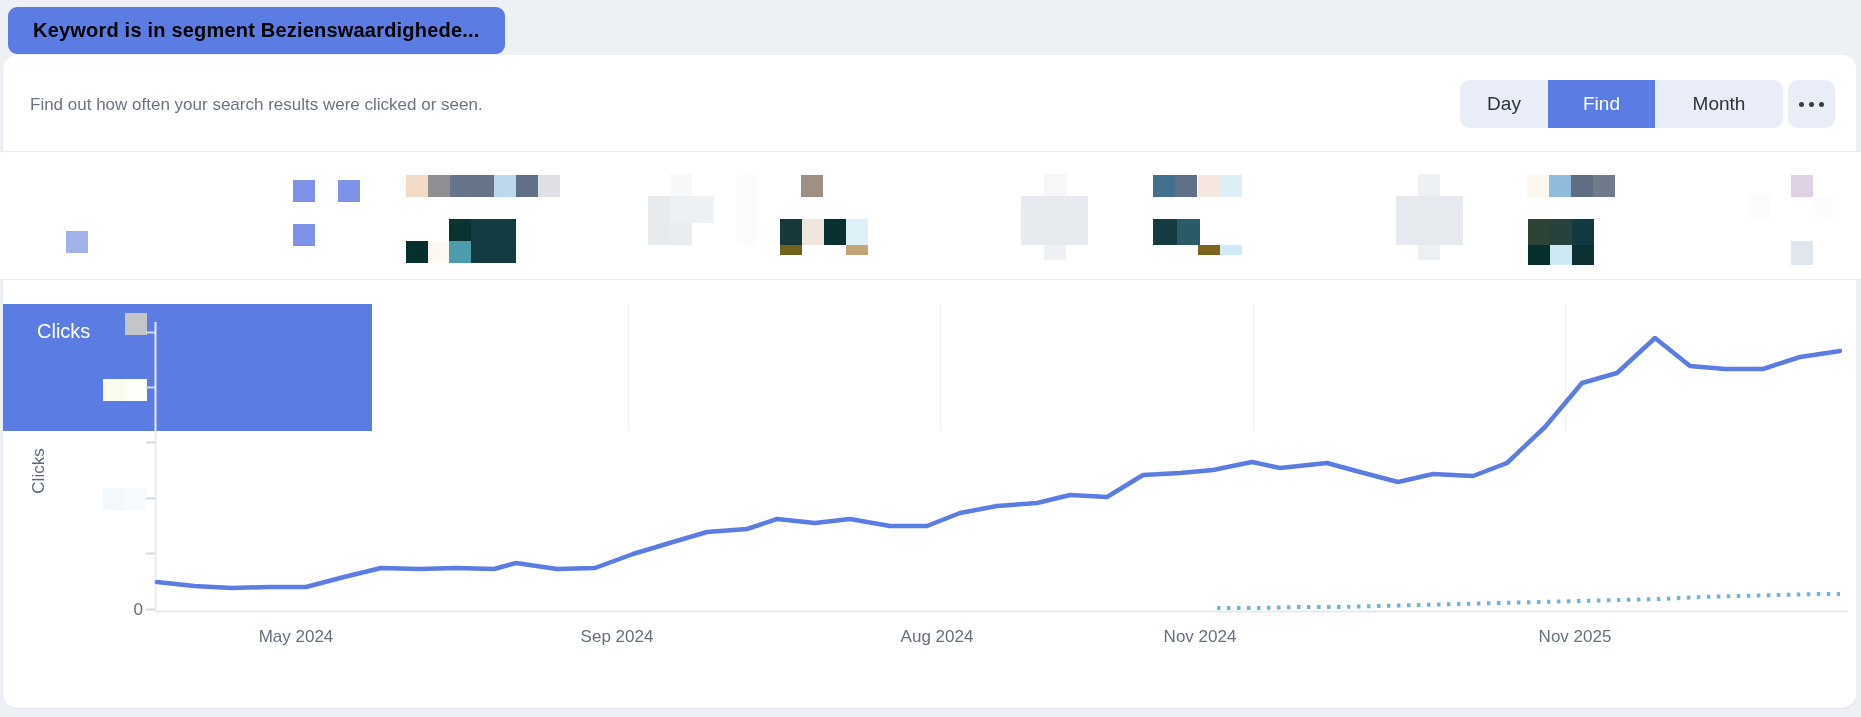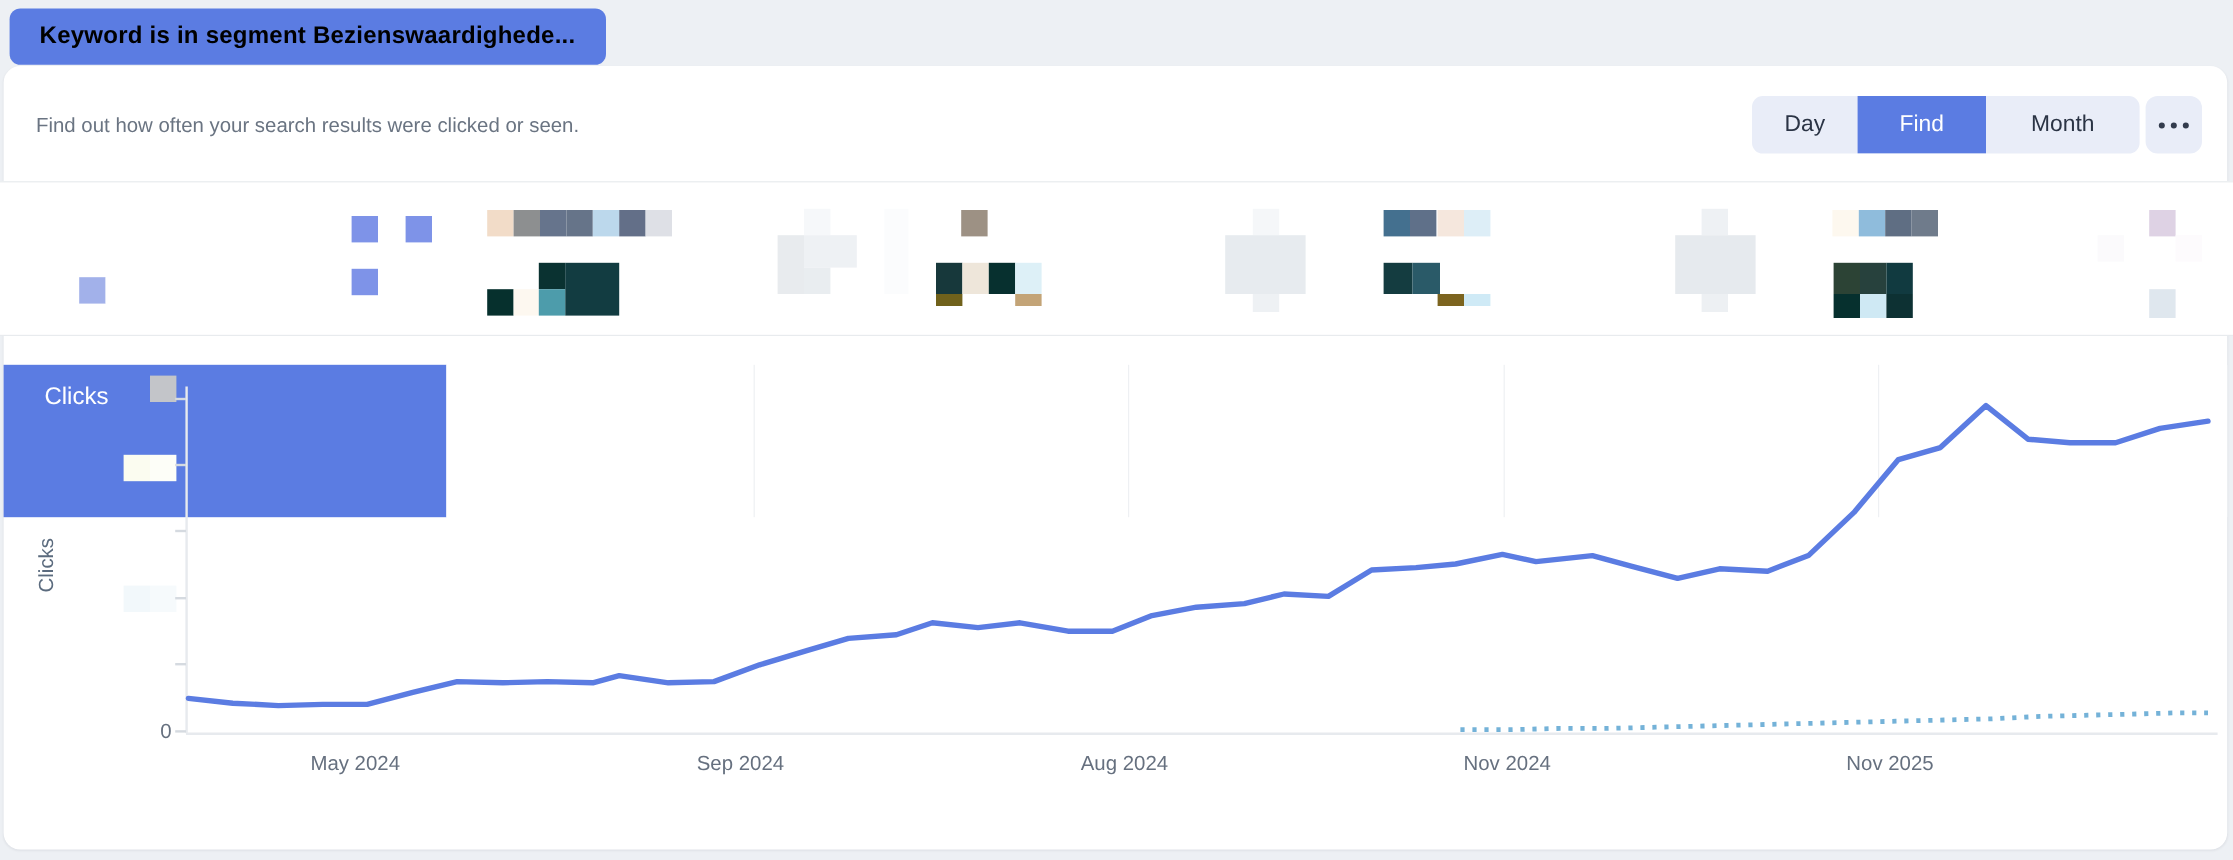--- a/index.html
+++ b/index.html
@@ -196,17 +196,17 @@
       <polyline points="157,582 194,586 232,588 269,587 306,587 344,577 381,568 419,569 456,568 494,569 516,563 557,569 595,568 633,554 673,542 707,532 747,529 777,519 815,523 850,519 890,526 927,526 960,513 997,506 1037,503 1070,495 1107,497 1143,475 1180,473 1213,470 1252,462 1280,468 1327,463 1360,472 1398,482 1433,474 1473,476 1507,463 1545,427 1582,383 1617,373 1655,338 1690,366 1725,369 1763,369 1800,357 1840,351" fill="none" stroke="#5b7ce2" stroke-width="4.5" stroke-linejoin="round" stroke-linecap="round"></polyline>
       <polyline points="1217,608 1260,608 1300,607 1340,607 1380,606 1420,605 1460,604 1500,603 1540,602 1580,601 1620,600 1660,599 1700,597 1740,596 1780,595 1815,594 1840,594" fill="none" stroke="#74b2d8" stroke-width="4" stroke-linejoin="round" stroke-linecap="butt" stroke-dasharray="3.5 6.5"></polyline>
     </svg>
 
   <span class="ylabel">Clicks</span>
   <span class="zero-label">0</span>
   <div id="xlabels">
       <span class="xlabel" style="left: 296px;">May 2024</span>
       <span class="xlabel" style="left: 617px;">Sep 2024</span>
       <span class="xlabel" style="left: 937px;">Aug 2024</span>
-      <span class="xlabel" style="left: 1256px;">Nov 2024</span>
+      <span class="xlabel" style="left: 1200px;">Nov 2024</span>
       <span class="xlabel" style="left: 1575px;">Nov 2025</span>
     </div>
 
 </div>
 
 </body></html>

